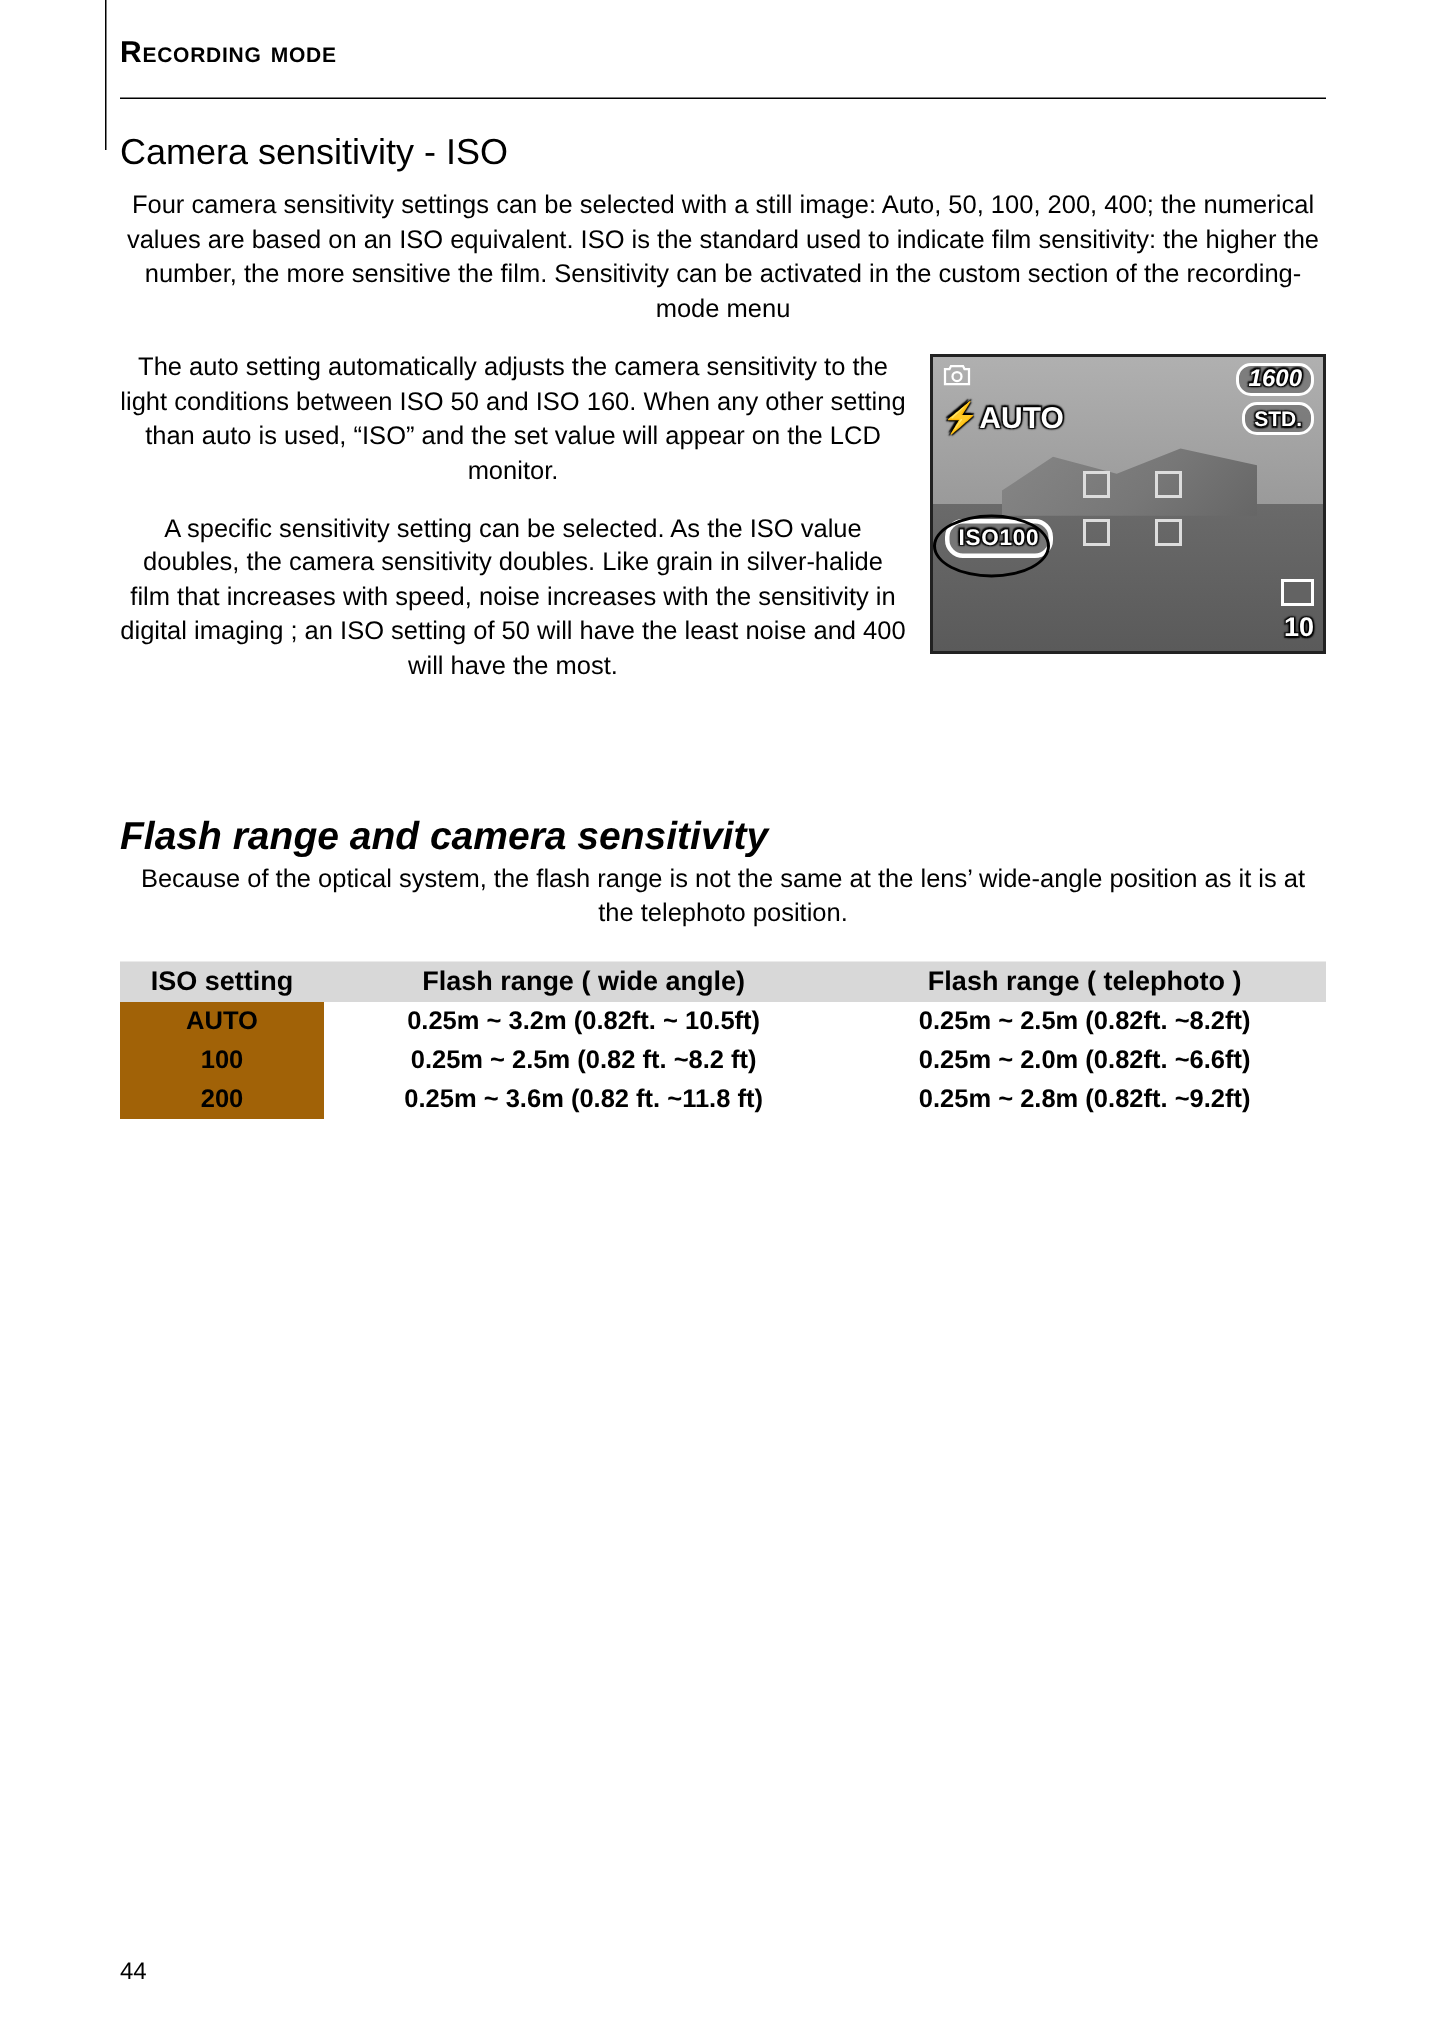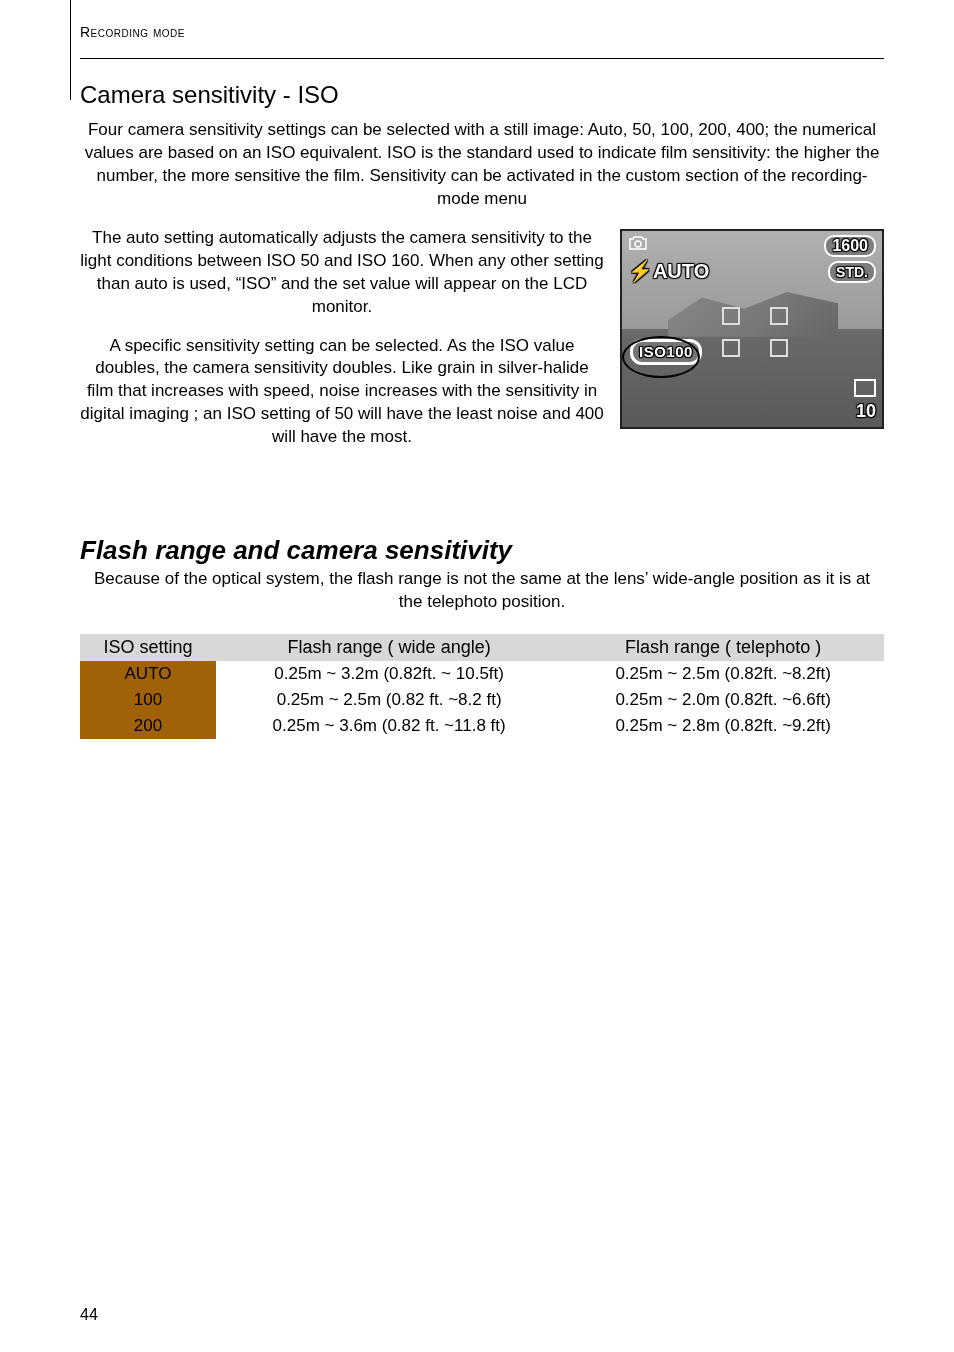--- a/index.html
+++ b/index.html
@@ -18,25 +18,26 @@
   }
   .vline {
     position: absolute;
     left: 70px;
     top: 0;
     width: 0;
     height: 100px;
     border-left: 1px solid #000;
   }
   .header {
-    font-size: 14px;
+    font-size: 20px;
     font-variant: small-caps;
     letter-spacing: 0.5px;
     padding-left: 0px;
     padding-bottom: 18px;
+    font-weight: bold;
   }
   .hr {
     border: none;
     border-top: 1px solid #000;
     margin: 0 0 22px 0;
   }
   h1.section-title {
     font-size: 24px;
     font-weight: normal;
     margin: 0 0 10px 0;
@@ -114,20 +115,21 @@
     position: absolute;
     left: 0px; top: 105px;
     width: 74px; height: 38px;
     border: 2.5px solid #000;
     border-radius: 50%;
     pointer-events: none;
   }
   .lcd .res {
     right: 6px; top: 4px;
     font-size: 16px;
+    font-style: italic;
   }
   .lcd .std {
     right: 6px; top: 30px;
     font-size: 14px;
   }
   .lcd .sq {
     right: 6px; top: 148px;
   }
   .lcd .count {
     right: 6px; top: 170px;
@@ -141,20 +143,21 @@
   .af-tl { left: 100px; top: 76px; border-right: none; border-bottom: none; }
   .af-tr { left: 148px; top: 76px; border-left: none; border-bottom: none; }
   .af-bl { left: 100px; top: 108px; border-right: none; border-top: none; }
   .af-br { left: 148px; top: 108px; border-left: none; border-top: none; }
 
   .iso-table {
     margin-top: 20px;
     width: 100%;
     border-collapse: collapse;
     font-size: 17px;
+    font-weight: bold;
   }
   .iso-table td {
     padding: 3px 8px;
     text-align: center;
   }
   .iso-table .hdr td {
     background: #d8d8d8;
     font-size: 18px;
   }
   .iso-table .setcol {

